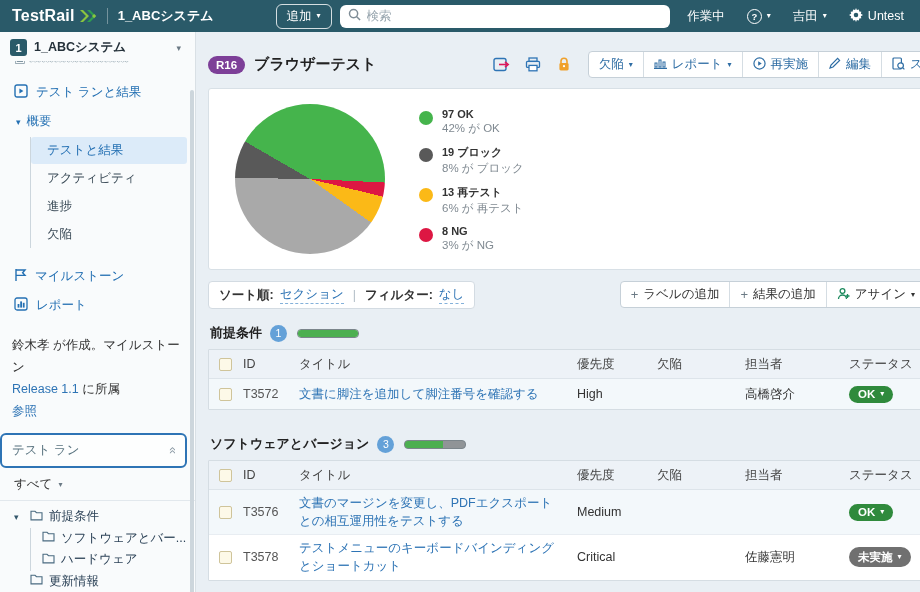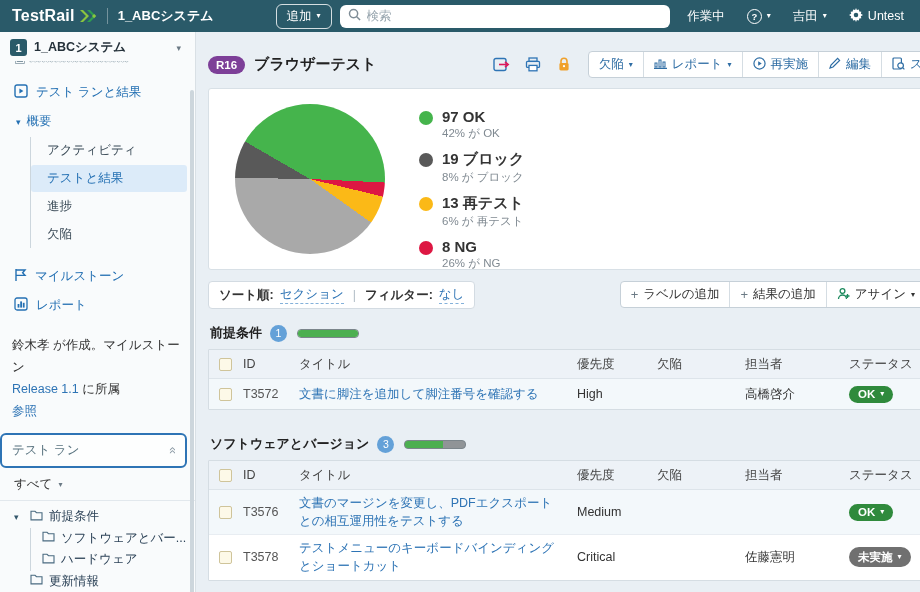--- a/index.html
+++ b/index.html
@@ -60,21 +60,21 @@
   .btn-group .gbtn:last-child { border-right:none;justify-content:center; }
   .gbtn .caret { color:#2e6da4; }
 
   .cards { display:flex; gap:8px; margin:5px 12px 0 12px; }
   .card { background:#fff; border:1px solid #d8e0e6; border-radius:3px; height:182px; flex:1; position:relative; }
   .pie-wrap { display:flex; align-items:flex-start; padding:15px 0 0 26px; }
   .pie { width:150px; height:150px; border-radius:50%; }
   .legend { margin-left:34px; margin-top:4px; display:flex; flex-direction:column; gap:9px; }
   .leg-item { display:flex; align-items:flex-start; gap:9px; }
   .leg-dot { width:14px; height:14px; border-radius:50%; margin-top:3px; }
-  .leg-l1 { font-weight:bold; font-size:15px; color:#333; }
+  .leg-l1 { font-weight:bold; font-size:11px; color:#333; }
   .leg-l2 { font-size:11.5px; color:#808a92; margin-top:1px; }
   .dl-btns { position:absolute; right:10px; top:12px; display:flex; flex-direction:column; gap:10px; }
   .dl-btn { width:23px; height:23px; border:1px solid #2e74b5; border-radius:4px; background:#fff; display:flex; flex-direction:column; align-items:center; justify-content:center; cursor:pointer; }
   .dl-btn.fill { background:#2e74b5; }
   .csv-txt { font-size:6.5px; font-weight:bold; color:#2e74b5; line-height:1; }
   .summary { display:flex; flex-direction:column; align-items:center; justify-content:center; height:100%; }
   .sum-pct { font-size:35px; color:#333; }
   .sum-lbl { font-size:20px; color:#333; margin-top:0px; }
   .sum-sub { font-size:12px; color:#555; margin-top:15px; }
 
@@ -173,22 +173,22 @@
             <path d="M5.4 4.4 L9.4 7 L5.4 9.6 Z" fill="#2470b3"></path>
           </svg>
       </span>
       <span>テスト ランと結果</span>
     </div>
     <div class="nav-row sub-hdr">
       <span class="nav-caret">▾</span>
       <span>概要</span>
     </div>
     <div class="subwrap" id="overview-items">
+        <div class="sub-item sel">テストと結果</div>
         <div class="sub-item">アクティビティ</div>
-        <div class="sub-item sel">テストと結果</div>
         <div class="sub-item">進捗</div>
         <div class="sub-item">欠陥</div>
       </div>
     <div style="height:13px"></div>
     <div class="nav-row">
       <span>
         <svg width="13" height="14" viewBox="0 0 13 14" fill="none" stroke="#2470b3" stroke-width="1.4">
             <line x1="2" y1="1" x2="2" y2="13"></line>
             <path d="M2 2 H11 L8.6 4.7 L11 7.4 H2"></path>
           </svg>
@@ -346,21 +346,21 @@
               <span class="leg-dot" style="background: rgb(251, 185, 23);"></span>
               <div>
                 <div class="leg-l1">13 再テスト</div>
                 <div class="leg-l2">6% が 再テスト</div>
               </div>
             </div>
             <div class="leg-item">
               <span class="leg-dot" style="background: rgb(221, 23, 67);"></span>
               <div>
                 <div class="leg-l1">8 NG</div>
-                <div class="leg-l2">26% が NG</div>
+                <div class="leg-l2">3% が NG</div>
               </div>
             </div>
           </div>
       </div>
       <div class="dl-btns">
         <div class="dl-btn fill">
           <svg width="13" height="13" viewBox="0 0 13 13">
               <path d="M1 5 L4 2.6 L6.5 4.4 L10 1.6" stroke="#fff" stroke-width="1.3" fill="none"></path>
               <path d="M6.5 6 V10 M4.4 8.2 L6.5 10.4 L8.6 8.2" stroke="#fff" stroke-width="1.3" fill="none"></path>
             </svg>

